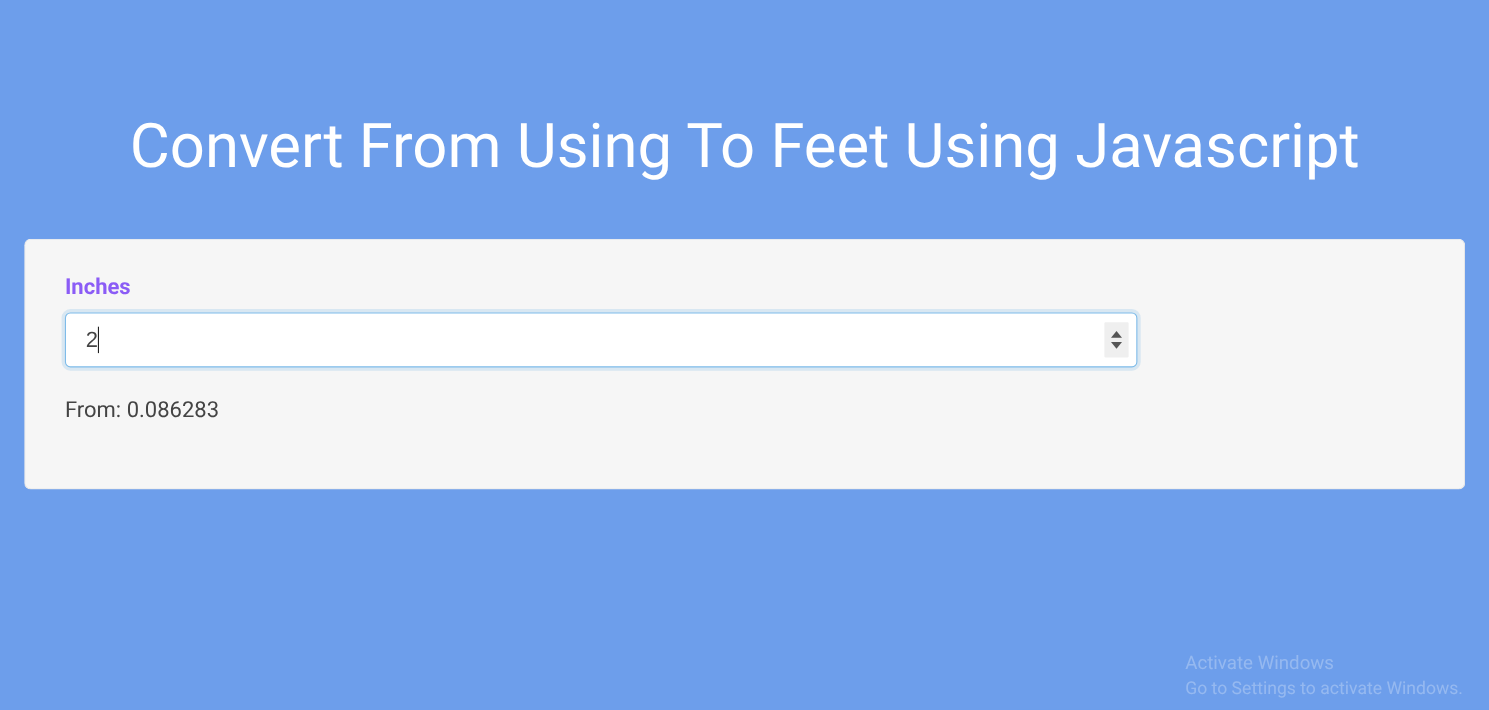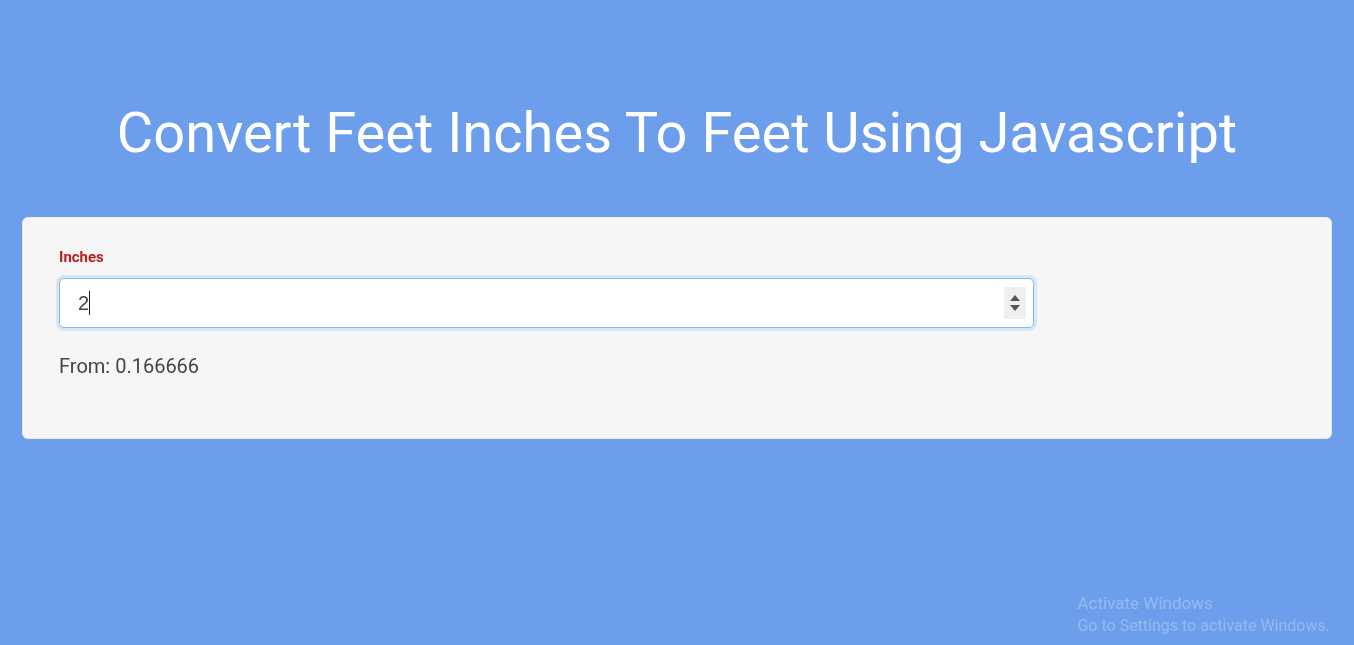--- a/index.html
+++ b/index.html
@@ -25,22 +25,22 @@
     }
     .card {
       background: #f6f6f6;
       border: 1px solid #e8e8e8;
       border-top: 1px solid #eee;
       border-radius: 6px;
       margin: 0 22px;
       padding: 30px 36px 60px;
     }
     .label {
-      color: #b91c1c;
-      font-size: 15px;
+      color: #8b5cf6;
+      font-size: 20px;
       font-weight: 700;
       margin-bottom: 12px;
     }
     .input-wrapper {
       position: relative;
       width: 975px;
     }
     .number-input {
       width: 100%;
       height: 50px;
@@ -115,33 +115,33 @@
     .watermark .wm-title {
       font-size: 17px;
     }
     .watermark .wm-sub {
       font-size: 16px;
     }
   </style>
 </head>
 <body>
 
-<h1 class="page-title">Convert Feet Inches To Feet Using Javascript</h1>
+<h1 class="page-title">Convert From Using To Feet Using Javascript</h1>
 
 <div class="card">
   <div class="label">Inches</div>
   <div class="input-wrapper">
     <input type="text" class="number-input" value="2" style="">
     <div class="caret"></div>
     <div class="spinner">
       <div class="spinner-up"></div>
       <div class="spinner-down"></div>
     </div>
   </div>
   <div class="result">
-    <span>From: </span><span>0.166666</span>
+    <span>From: </span><span>0.086283</span>
   </div>
 </div>
 
 <div class="watermark">
   <div class="wm-title">Activate Windows</div>
   <div class="wm-sub">Go to Settings to activate Windows.</div>
 </div>
 
 </body></html>

